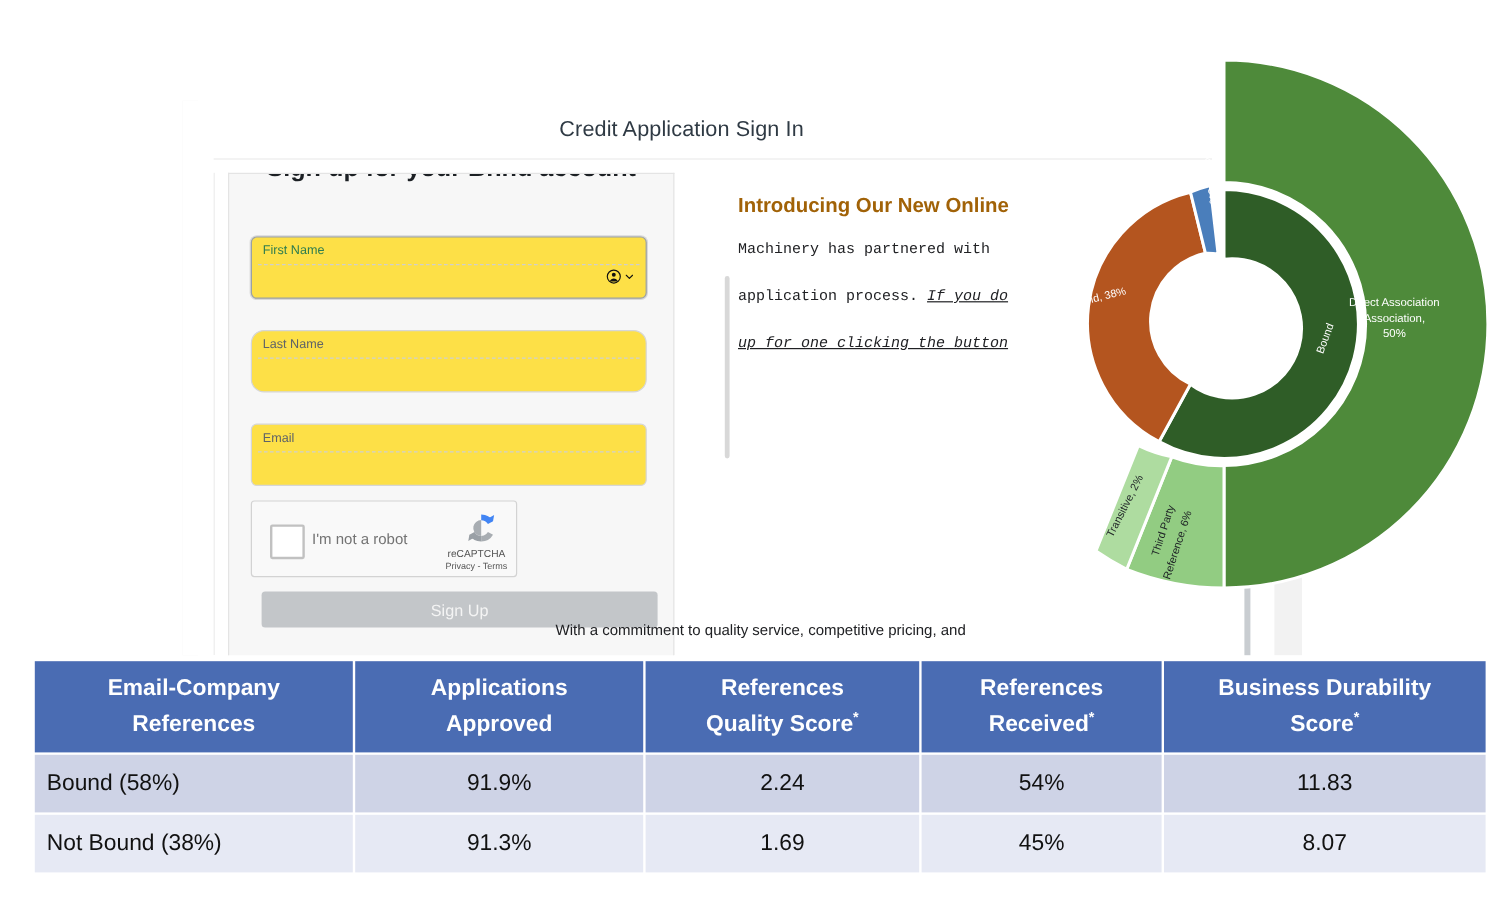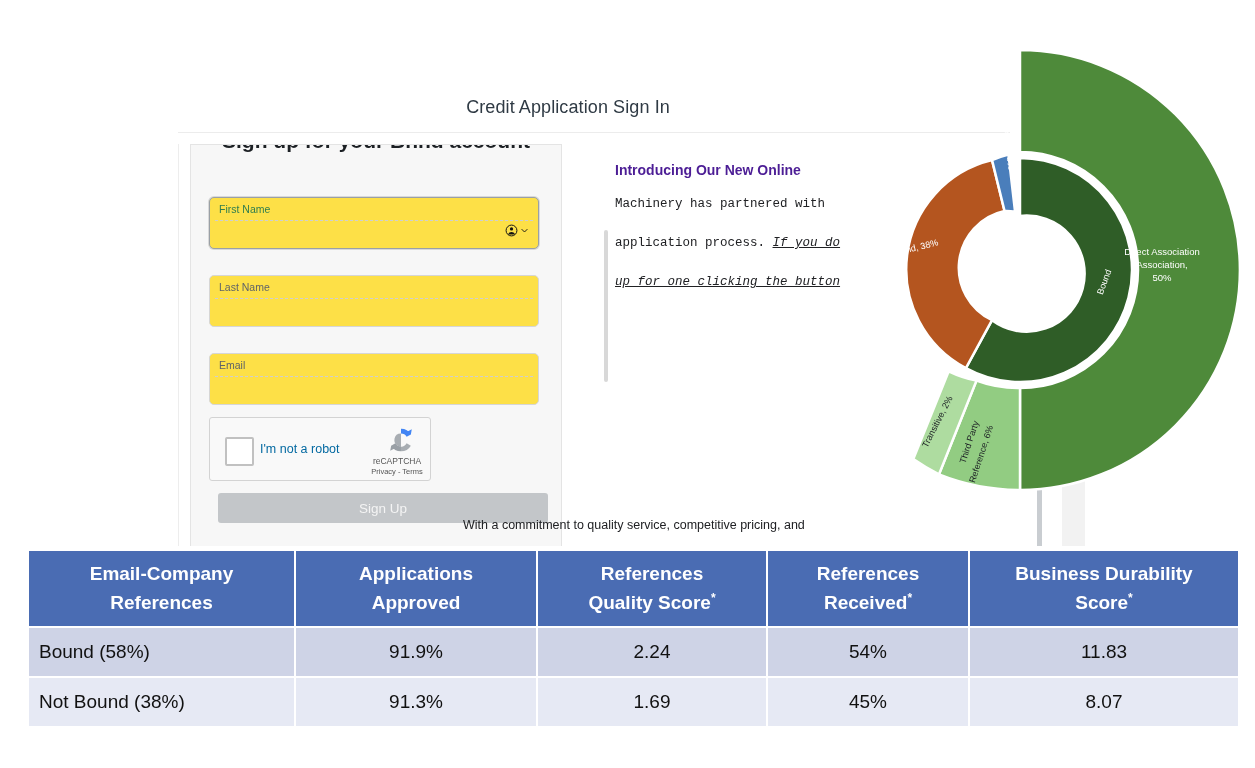--- a/index.html
+++ b/index.html
@@ -109,21 +109,21 @@
     padding: 0;
   }
   .autofill-icon {
     position: absolute;
     right: 9px; top: 26px;
     display: flex; align-items: center; gap: 2px;
     color: #111;
   }
 
   #field-first { top: 52px; height: 52px; }
-  #field-last  { top: 130px; height: 52px; }
+  #field-last  { top: 130px; height: 52px; border-radius: 11px; }
   #field-email { top: 208px; height: 52px; }
 
   
   .recaptcha {
     position: absolute;
     left: 18px; top: 272px;
     width: 222px; height: 64px;
     background: #f9f9f9;
     border: 1px solid #d3d3d3;
     border-radius: 3px;
@@ -134,21 +134,21 @@
     left: 15px; top: 19px;
     width: 25px; height: 25px;
     background: #fff;
     border: 2px solid #c1c1c1;
     border-radius: 2px;
   }
   .rc-label {
     position: absolute;
     left: 50px; top: 24px;
     font-size: 12.5px;
-    color: #0369a1;
+    color: #737373;
     font-family: "Liberation Sans", sans-serif;
   }
   .rc-logo { position: absolute; right: 14px; top: 7px; width: 30px; height: 30px; }
   .rc-brand {
     position: absolute;
     right: 4px; top: 38px;
     width: 58px; text-align: center;
     font-size: 8.5px; color: #555;
     font-family: "Liberation Sans", sans-serif;
   }
@@ -180,21 +180,21 @@
     overflow: hidden;
   }
   .mk-scroll-rail {
     position: absolute;
     left: 452px; top: 146px;
     width: 4px; height: 152px;
     background: #d8d8d8;
     border-radius: 2px;
   }
   .mk-h {
-    font-size: 14px; font-weight: bold; color: #4c1d95;
+    font-size: 17px; font-weight: bold; color: #a16207;
     white-space: nowrap;
     font-family: "Liberation Sans", sans-serif;
   }
   .mk-p {
     margin-top: 13px;
     font-size: 12.5px; color: #202124; line-height: 26px;
     white-space: nowrap;
     font-family: Liberation Mono, monospace;
   }
   .mk-p i { font-style: italic; text-decoration: underline; }

